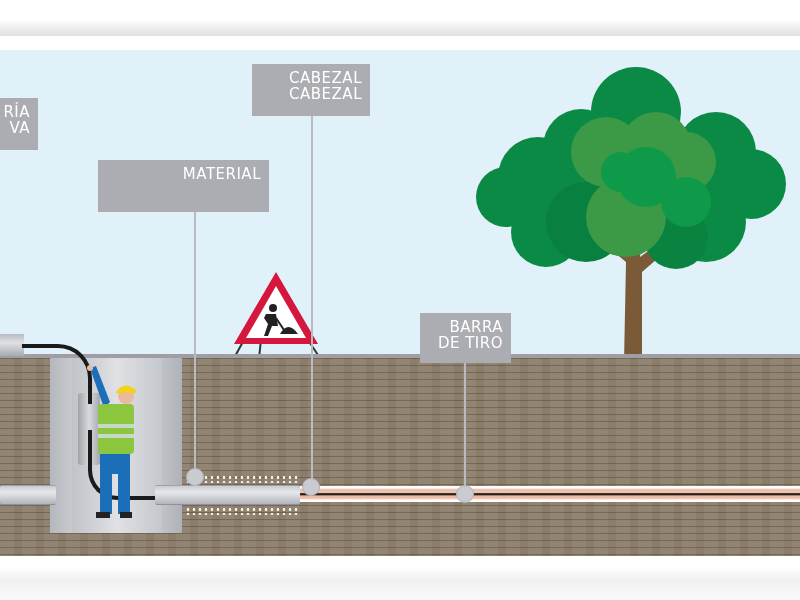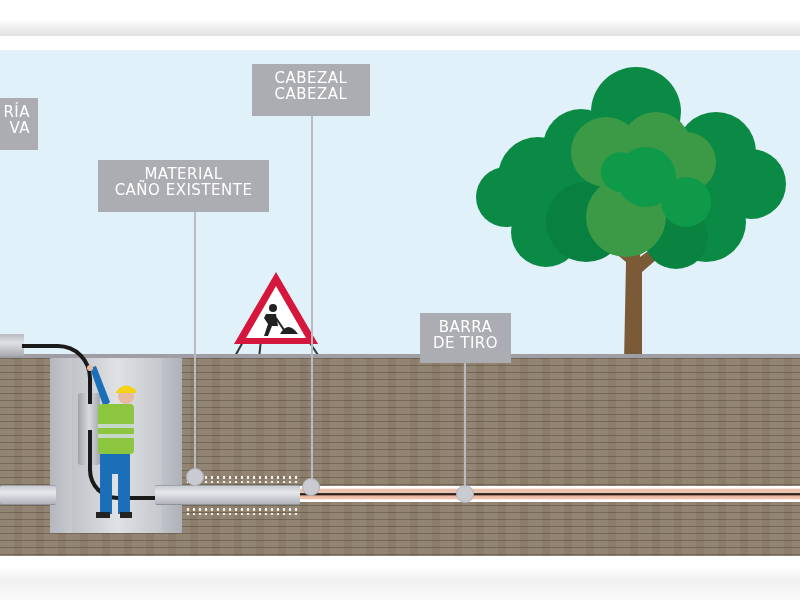--- a/index.html
+++ b/index.html
@@ -26,21 +26,21 @@
       background-image:
         repeating-linear-gradient(180deg, rgba(60,50,40,0.35) 0px, rgba(60,50,40,0.35) 1px, transparent 1px, transparent 7px),
         repeating-linear-gradient(90deg, rgba(255,255,255,0.06) 0px, rgba(255,255,255,0.06) 14px, transparent 14px, transparent 22px);
     }
     .ground-top {
       position: absolute; left: 0; top: 304px; width: 800px; height: 6px; background: #9e9ea4;
     }
     .label {
       position: absolute; background: #acadb2; color: #ffffff;
       font-family: "DejaVu Sans", sans-serif; font-size: 15px; line-height: 16px;
-      text-align: center; letter-spacing: 0.5px; padding: 6px 8px;
+      text-align: right; letter-spacing: 0.5px; padding: 6px 8px;
       box-sizing: border-box;
     }
     .label span { display: block; }
     .leader { position: absolute; width: 2px; background: #b9bbc0; }
     .node {
       position: absolute; width: 18px; height: 18px; border-radius: 50%;
       background: #c9cbd0; border: 1px solid #b0b2b7; box-sizing: border-box;
     }
     .manhole {
       position: absolute; left: 50px; top: 308px; width: 132px; height: 175px;
@@ -164,21 +164,20 @@
   <div class="node" style="left:186px;top:418px;"></div>
   <div class="node" style="left:302px;top:428px;"></div>
   <div class="node" style="left:456px;top:435px;"></div>
 
   <div class="label" style="left:-10px;top:48px;width:48px;height:52px;text-align:right;padding-right:8px;">
     <span>RÍA</span>
     <span>VA</span>
   </div>
   <div class="label" style="left:98px;top:110px;width:171px;height:52px;">
     <span>MATERIAL</span>
-    <span>CAÑO EXISTENTE</span>
   </div>
   <div class="label" style="left:252px;top:14px;width:118px;height:52px;">
     <span>CABEZAL</span>
     <span>CABEZAL</span>
   </div>
   <div class="label" style="left:420px;top:226px;width:91px;height:50px;margin-top:37px;">
     <span>BARRA</span>
     <span>DE TIRO</span>
   </div>
 

